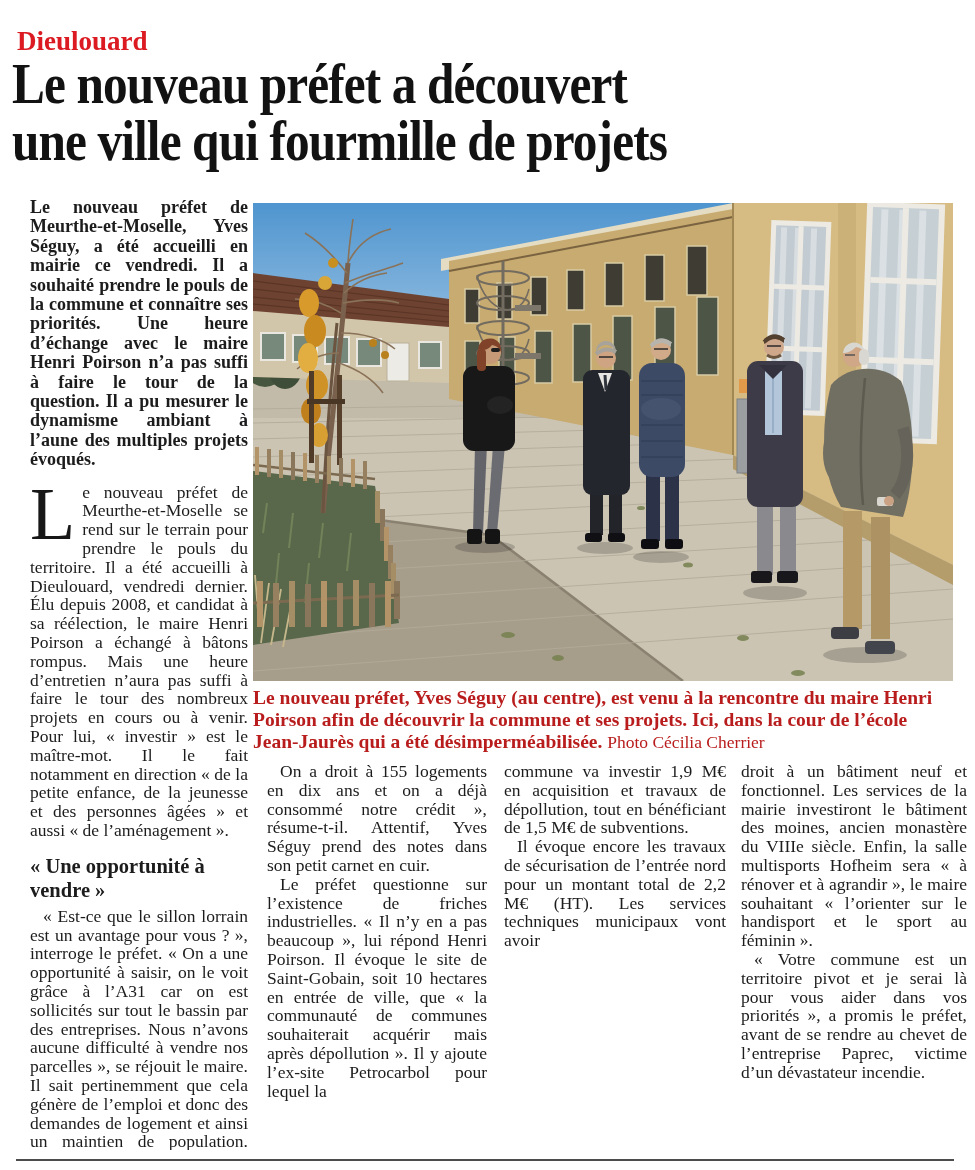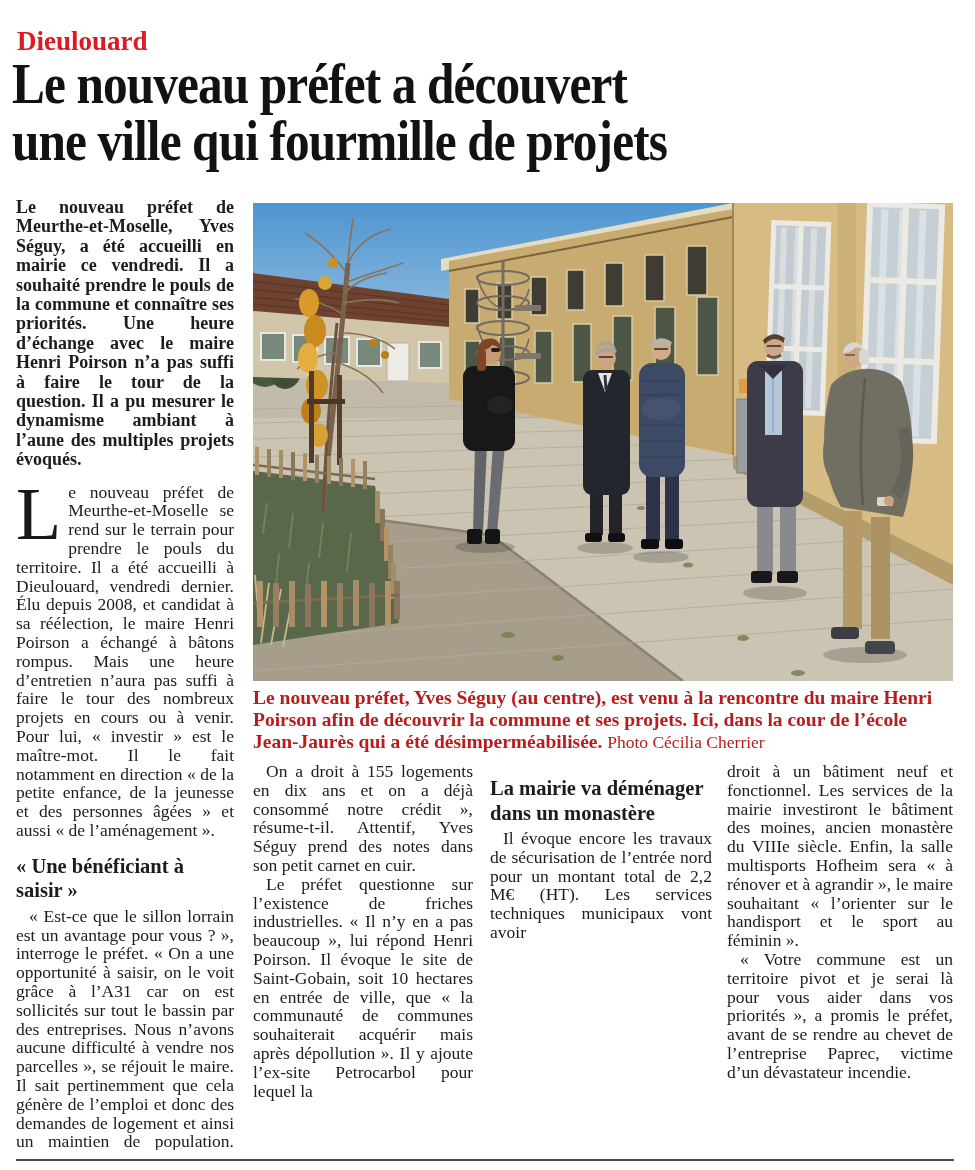--- a/index.html
+++ b/index.html
@@ -12,21 +12,21 @@
     position:absolute;left:17px;top:26px;
     font-size:27px;font-weight:bold;color:#db1a21;letter-spacing:0;
   }
   .headline{
     position:absolute;left:12px;top:56px;width:960px;margin:0;
     font-size:56px;line-height:57px;font-weight:bold;color:#121212;
     letter-spacing:-1px;transform:scaleX(.88);transform-origin:left top;
   }
   .col{
     position:absolute;text-align:justify;
-    font-size:17.5px;line-height:18.8px;
+    font-size:17.5px;line-height:18.8px;margin-left:14px;
   }
   .col p{margin:0;}
   .col p.ind{text-indent:13px;}
   .col-left{left:16px;top:198px;width:218px;height:952px;overflow:hidden;}
   .intro{font-weight:bold;font-size:18px;line-height:19.4px;margin-bottom:13px !important;}
   .dropcap{
     float:left;font-size:74px;line-height:58px;padding:2px 7px 0 0;color:#171717;
   }
   .subhead{
     font-weight:bold;font-size:20.5px;line-height:24.5px;text-align:left;
@@ -52,21 +52,21 @@
 
 <div class="page">
 
   <div class="kicker">Dieulouard</div>
 
   <h1 class="headline"><span>Le nouveau préfet a découvert</span><br><span>une ville qui fourmille de projets</span></h1>
 
   <div class="col col-left">
     <p class="intro">Le nouveau préfet de Meurthe-et-Moselle, Yves Séguy, a été accueilli en mairie ce vendredi. Il a souhaité prendre le pouls de la commune et connaître ses priorités. Une heure d’échange avec le maire Henri Poirson n’a pas suffi à faire le tour de la question. Il a pu mesurer le dynamisme ambiant à l’aune des multiples projets évoqués.</p>
     <p><span class="dropcap">L</span><span>e nouveau préfet de Meurthe-et-Moselle se rend sur le terrain pour prendre le pouls du territoire. Il a été accueilli à Dieulouard, vendredi dernier. Élu depuis 2008, et candidat à sa réélection, le maire Henri Poirson a échangé à bâtons rompus. Mais une heure d’entretien n’aura pas suffi à faire le tour des nombreux projets en cours ou à venir. Pour lui, « investir » est le maître-mot. Il le fait notamment en direction « de la petite enfance, de la jeunesse et des personnes âgées » et aussi « de l’aménagement ».</span></p>
-    <p class="subhead">« Une bénéficiant à saisir »</p>
+    <p class="subhead">« Une opportunité à vendre »</p>
     <p class="ind">« Est-ce que le sillon lorrain est un avantage pour vous ? », interroge le préfet. « On a une opportunité à saisir, on le voit grâce à l’A31 car on est sollicités sur tout le bassin par des entreprises. Nous n’avons aucune difficulté à vendre nos parcelles », se réjouit le maire. Il sait pertinemment que cela génère de l’emploi et donc des demandes de logement et ainsi un maintien de population. Dieulouard, bourg centre, comptait 4 893 habitants au dernier recensement de 2020.</p>
 
   </div>
 
   <div class="photo">
     <svg width="700" height="478" viewBox="0 0 700 478" preserveAspectRatio="none">
       <defs>
         <linearGradient id="skyg" x1="0" y1="0" x2="0" y2="1">
           <stop offset="0" stop-color="#4f95cf"></stop>
           <stop offset="1" stop-color="#bcd6ec"></stop>
@@ -369,21 +369,21 @@
   </div>
 
   <div class="caption"><span>Le nouveau préfet, Yves Séguy (au centre), est venu à la rencontre du maire Henri Poirson afin de découvrir la commune et ses projets. Ici, dans la cour de l’école Jean-Jaurès qui a été désimperméabilisée.</span> <span class="credit">Photo Cécilia Cherrier</span></div>
 
   <div class="col col-2">
     <p class="ind">On a droit à 155 logements en dix ans et on a déjà consommé notre crédit », résume-t-il. Attentif, Yves Séguy prend des notes dans son petit carnet en cuir.</p>
     <p class="ind">Le préfet questionne sur l’existence de friches industrielles. « Il n’y en a pas beaucoup », lui répond Henri Poirson. Il évoque le site de Saint-Gobain, soit 10 hectares en entrée de ville, que « la communauté de communes souhaiterait acquérir mais après dépollution ». Il y ajoute l’ex-site Petrocarbol pour lequel la</p>
   </div>
 
   <div class="col col-3">
-    <p class="subhead">La mairie va déménager dans un monastère</p>
+    <p>commune va investir 1,9 M€ en acquisition et travaux de dépollution, tout en bénéficiant de 1,5 M€ de subventions.</p>
     <p class="ind">Il évoque encore les travaux de sécurisation de l’entrée nord pour un montant total de 2,2 M€ (HT). Les services techniques municipaux vont avoir</p>
   </div>
 
   <div class="col col-4">
     <p>droit à un bâtiment neuf et fonctionnel. Les services de la mairie investiront le bâtiment des moines, ancien monastère du VIIIe siècle. Enfin, la salle multisports Hofheim sera « à rénover et à agrandir », le maire souhaitant « l’orienter sur le handisport et le sport au féminin ».</p>
     <p class="ind">« Votre commune est un territoire pivot et je serai là pour vous aider dans vos priorités », a promis le préfet, avant de se rendre au chevet de l’entreprise Paprec, victime d’un dévastateur incendie.</p>
 
   </div>
 
   <div class="bottom-rule"></div>

